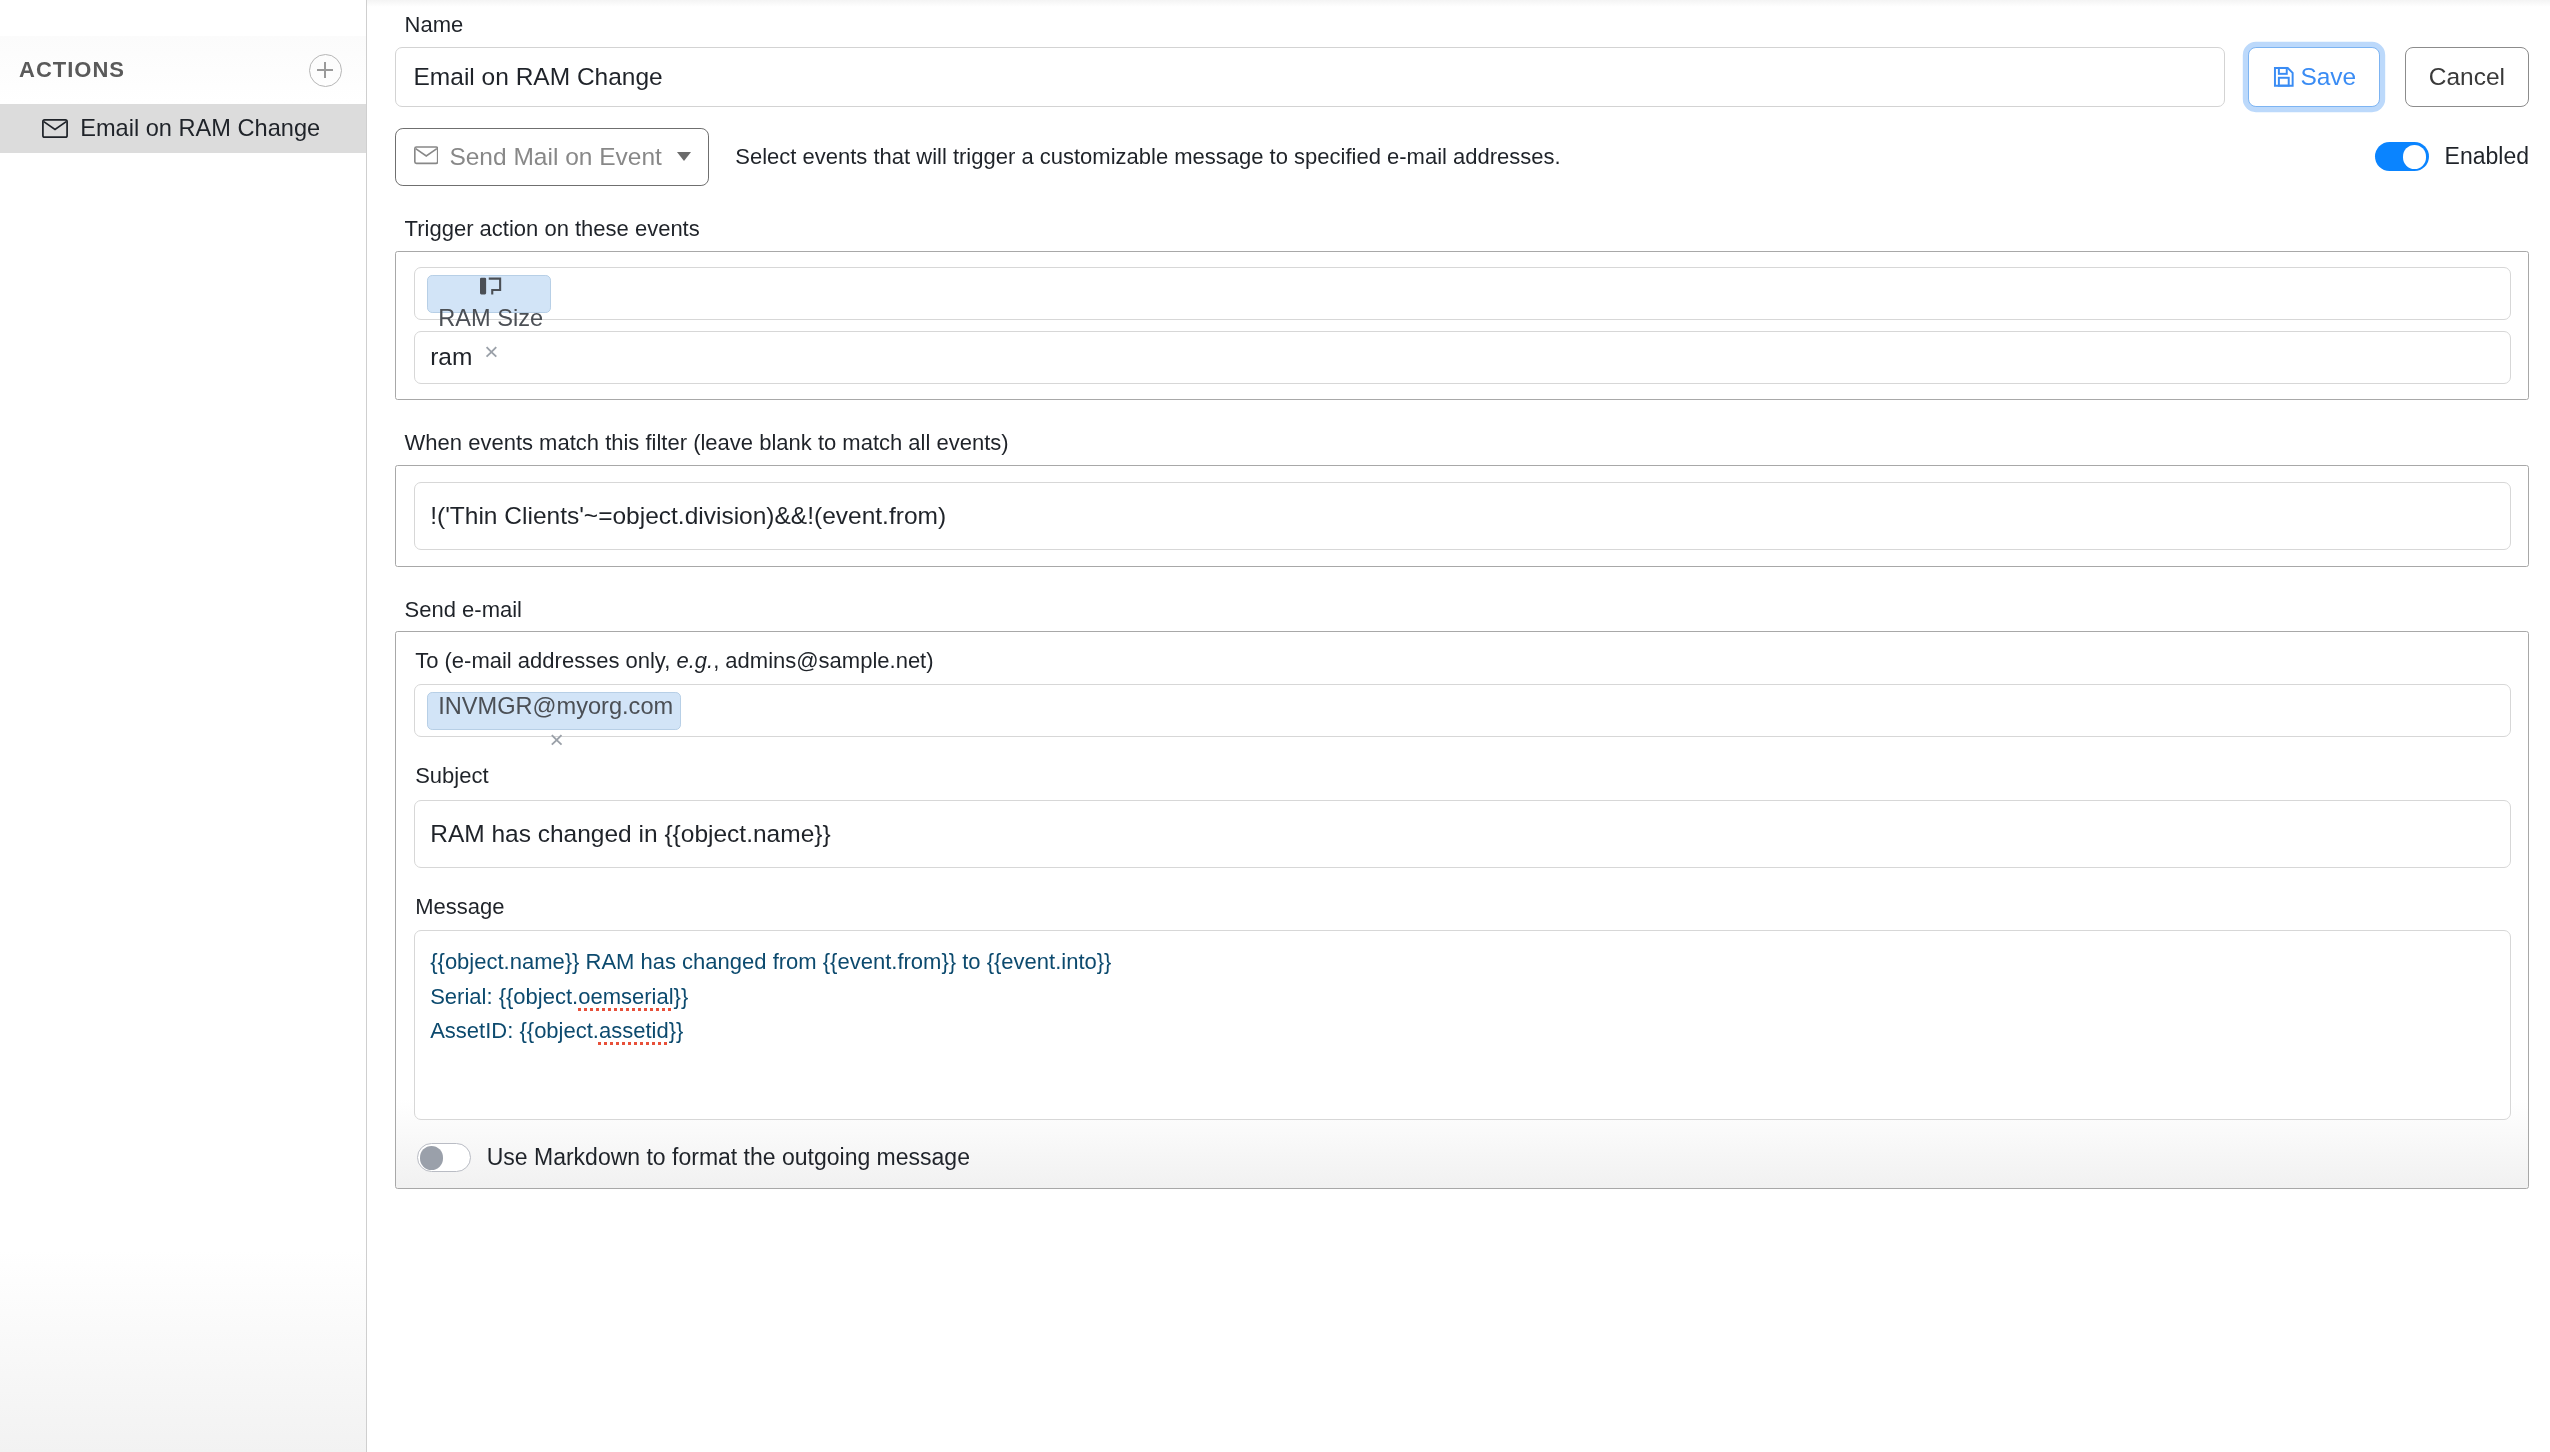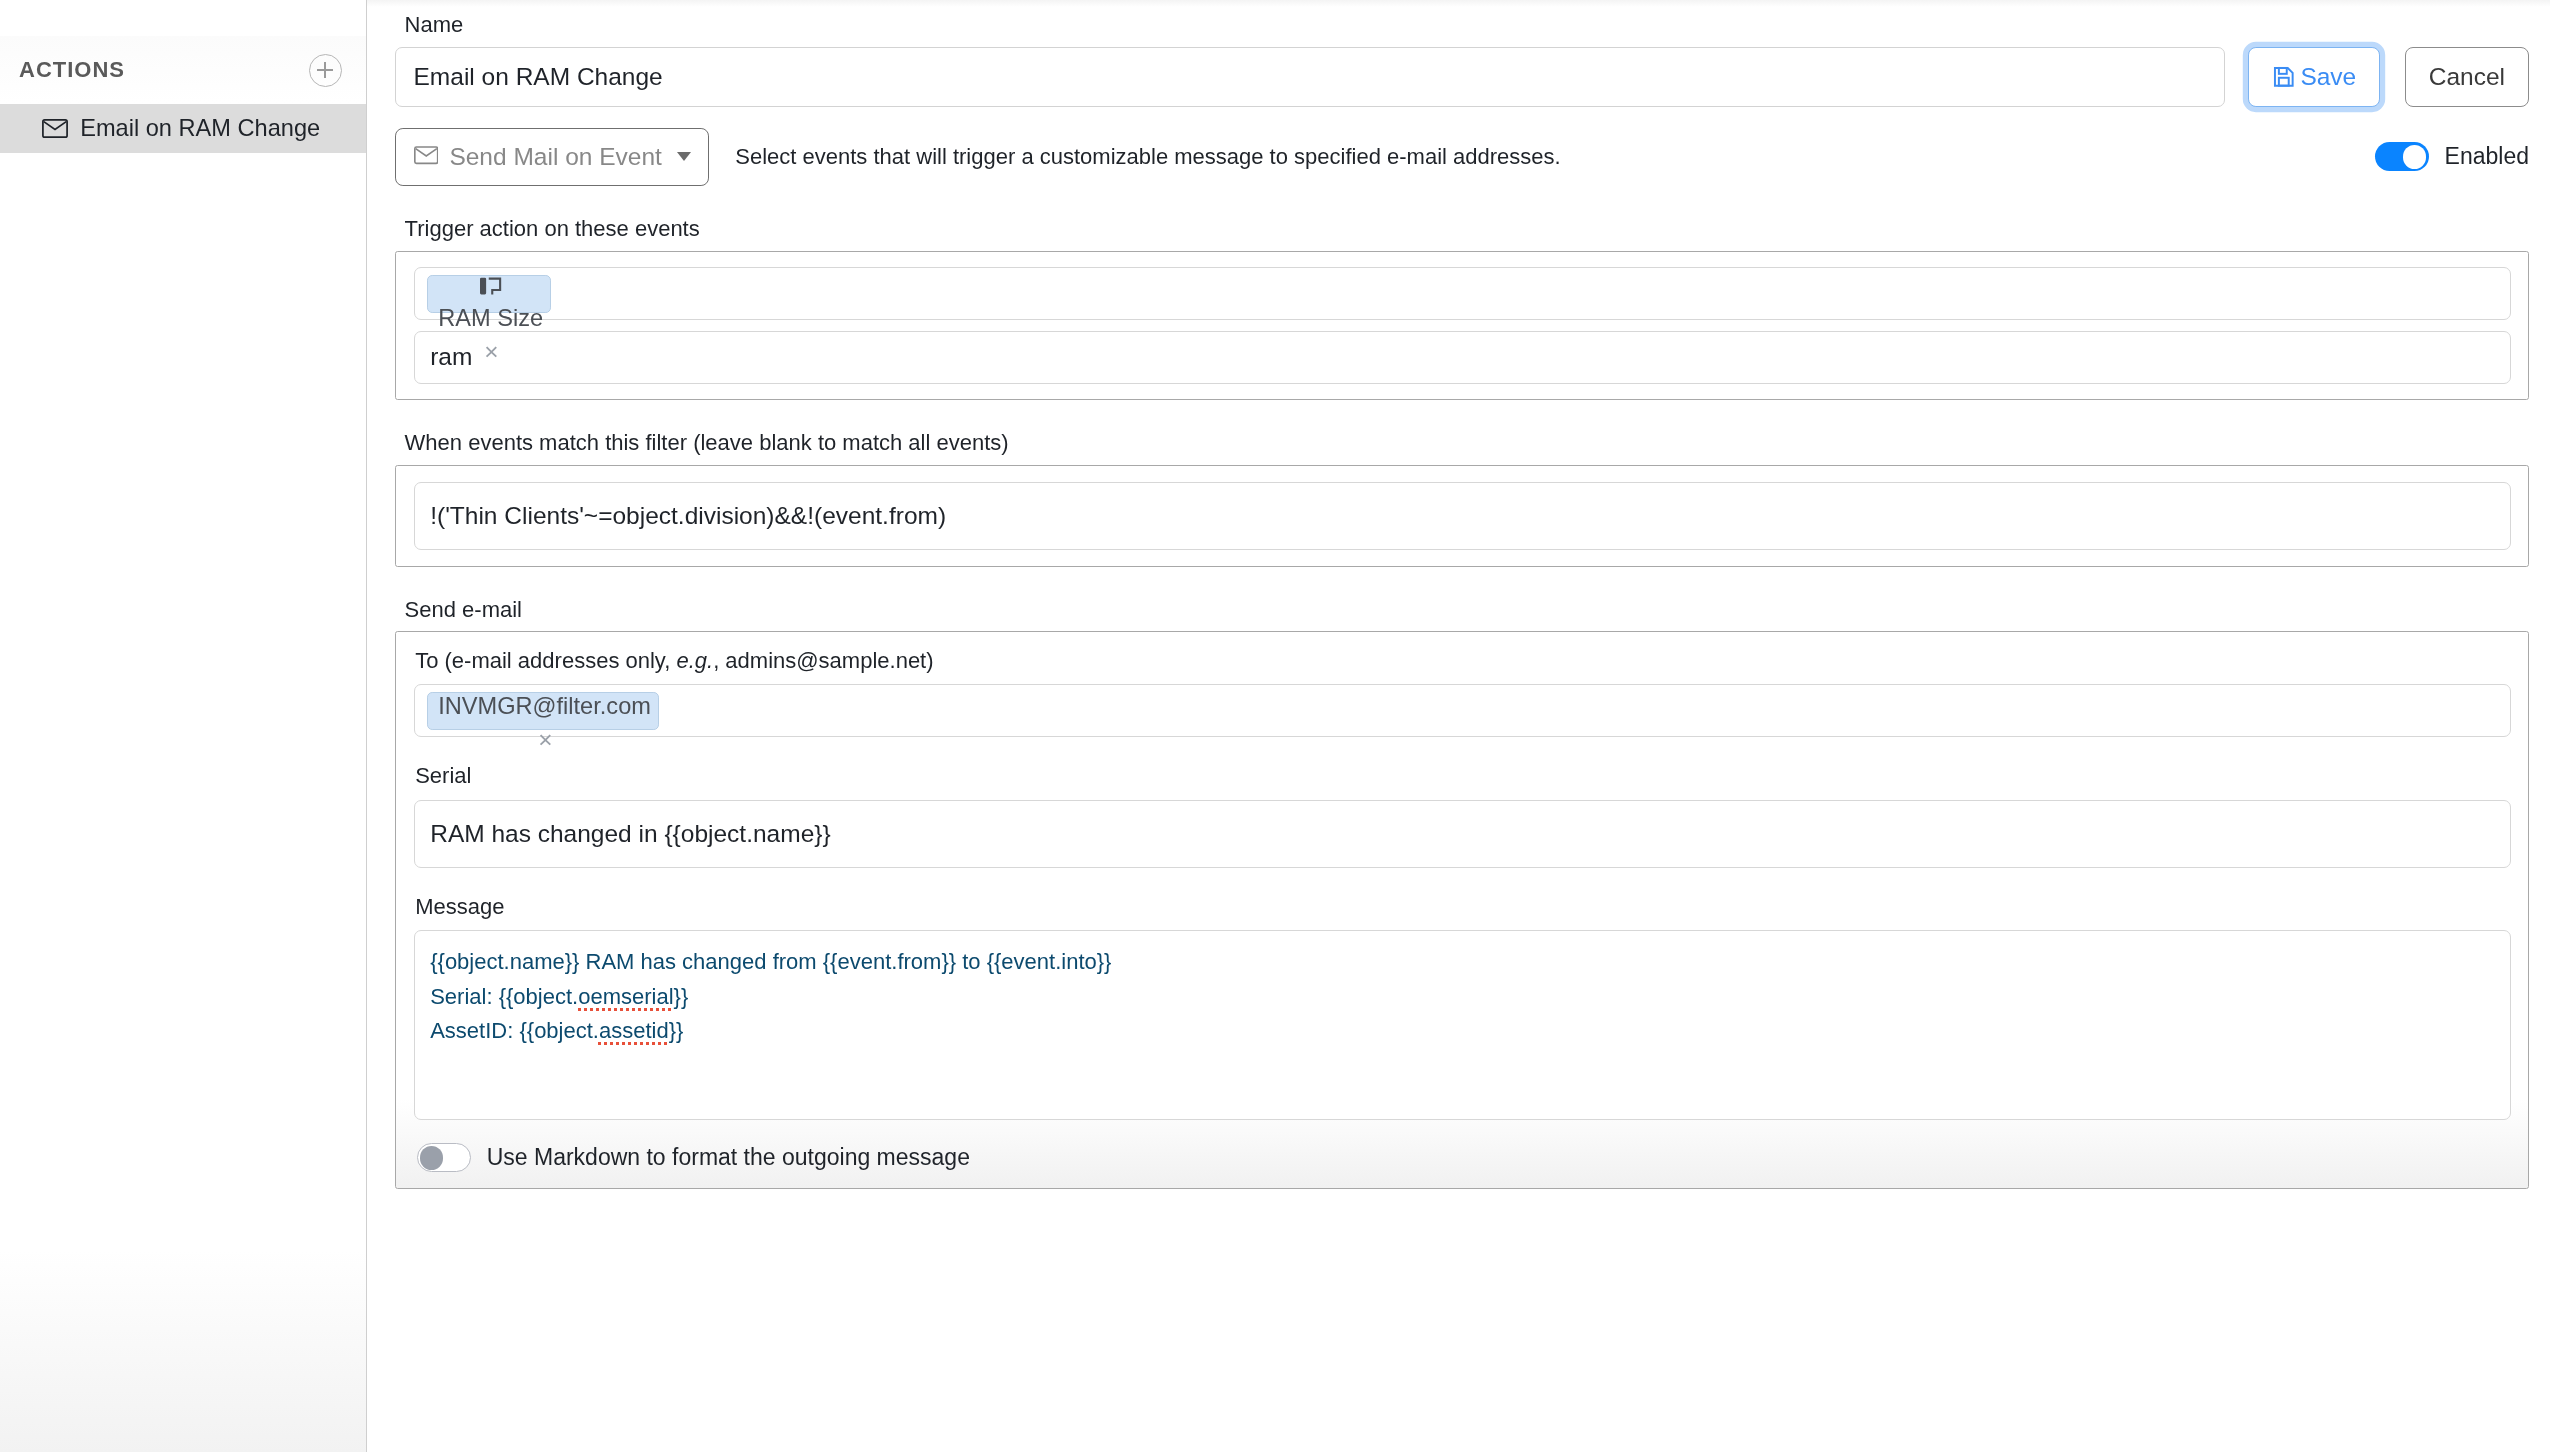--- a/index.html
+++ b/index.html
@@ -383,26 +383,26 @@
       <div class="section-label">When events match this filter (leave blank to match all events)</div>
       <div class="panel">
         <div class="filter-input">!('Thin Clients'~=object.division)&amp;&amp;!(event.from)</div>
       </div>
 
       <div class="section-label">Send e-mail</div>
       <div class="panel grad">
         <div class="sub-label"><span>To (e-mail addresses only, </span><i>e.g.</i><span>, admins@sample.net)</span></div>
         <div class="taginput">
           <span class="chip">
-            <span>INVMGR@filter.com</span>
+            <span>INVMGR@myorg.com</span>
             <span class="x">×</span>
           </span>
         </div>
 
-        <div class="sub-label spaced">Serial</div>
+        <div class="sub-label spaced">Subject</div>
         <div class="filter-input">RAM has changed in {{object.name}}</div>
 
         <div class="sub-label spaced">Message</div>
         <div class="textarea"><span>{{object.name}} RAM has changed from {{event.from}} to {{event.into}}</span><br><span>Serial: {{object.</span><span class="sp">oemserial</span><span>}}</span><br><span>AssetID: {{object.</span><span class="sp">assetid</span><span>}}</span></div>
 
         <div class="md-row">
           <div class="switch off">
               <span class="knob"></span>
             </div>
           <span class="md-label">Use Markdown to format the outgoing message</span>

